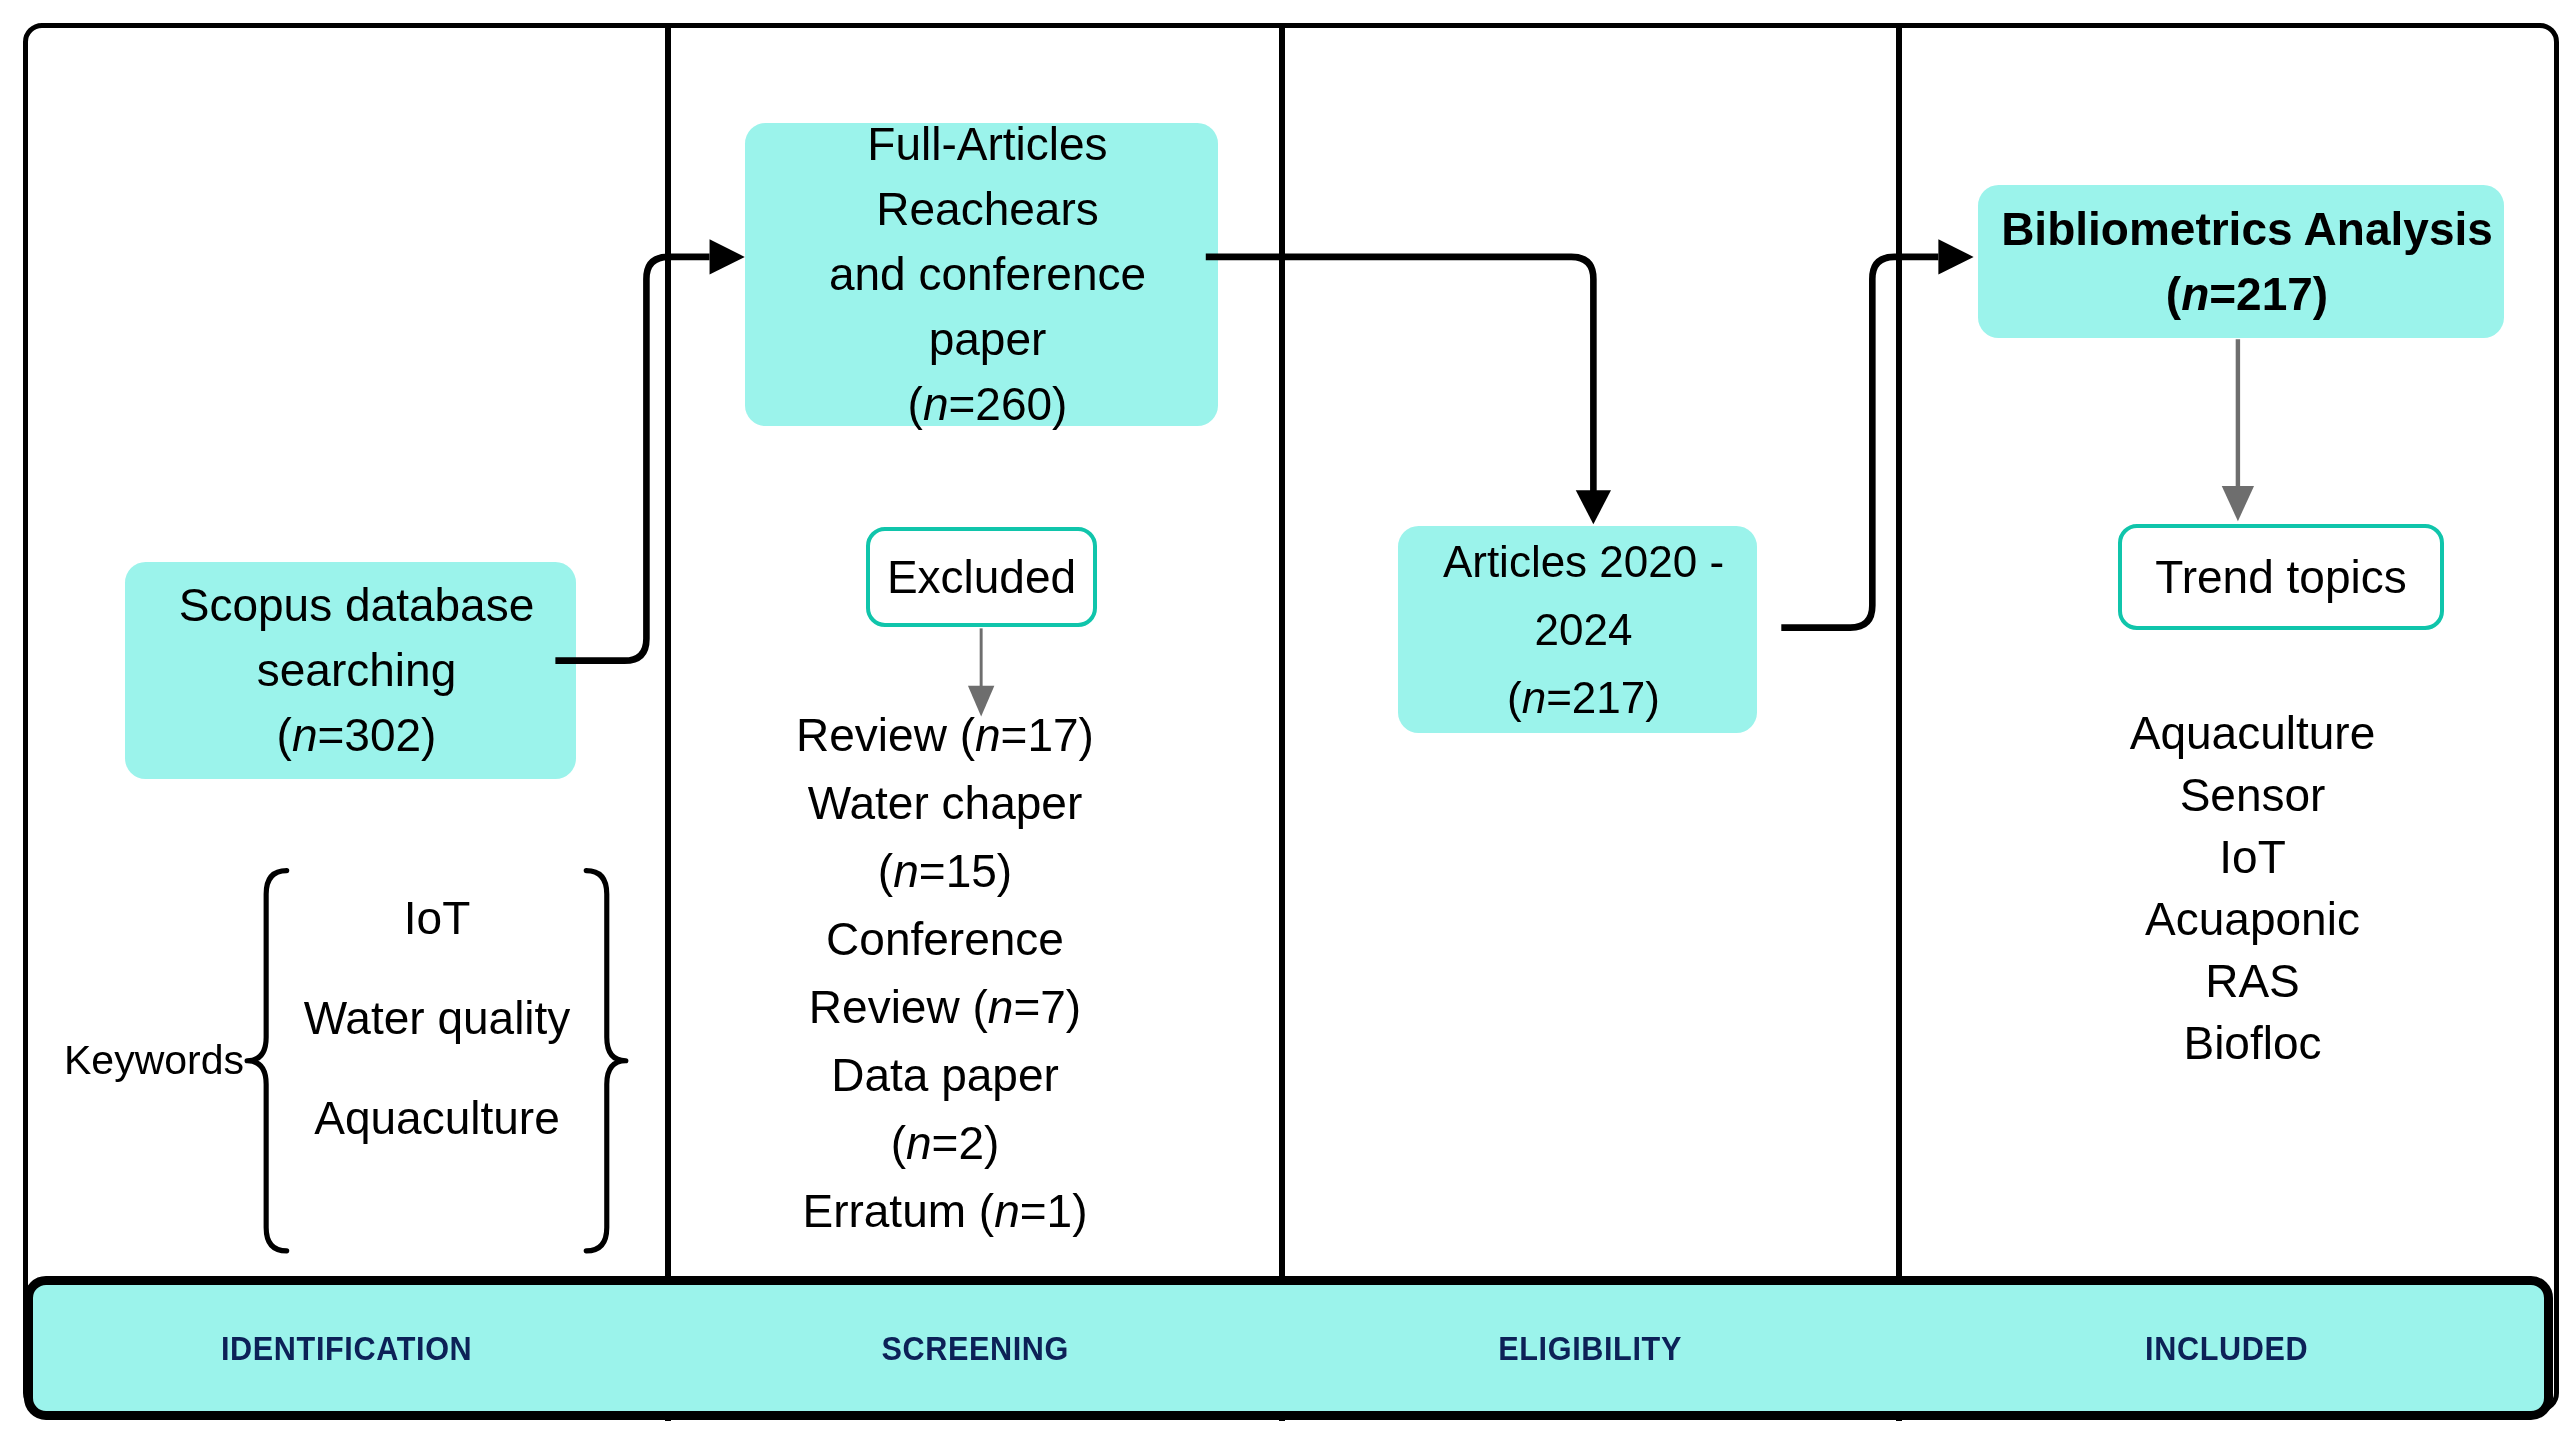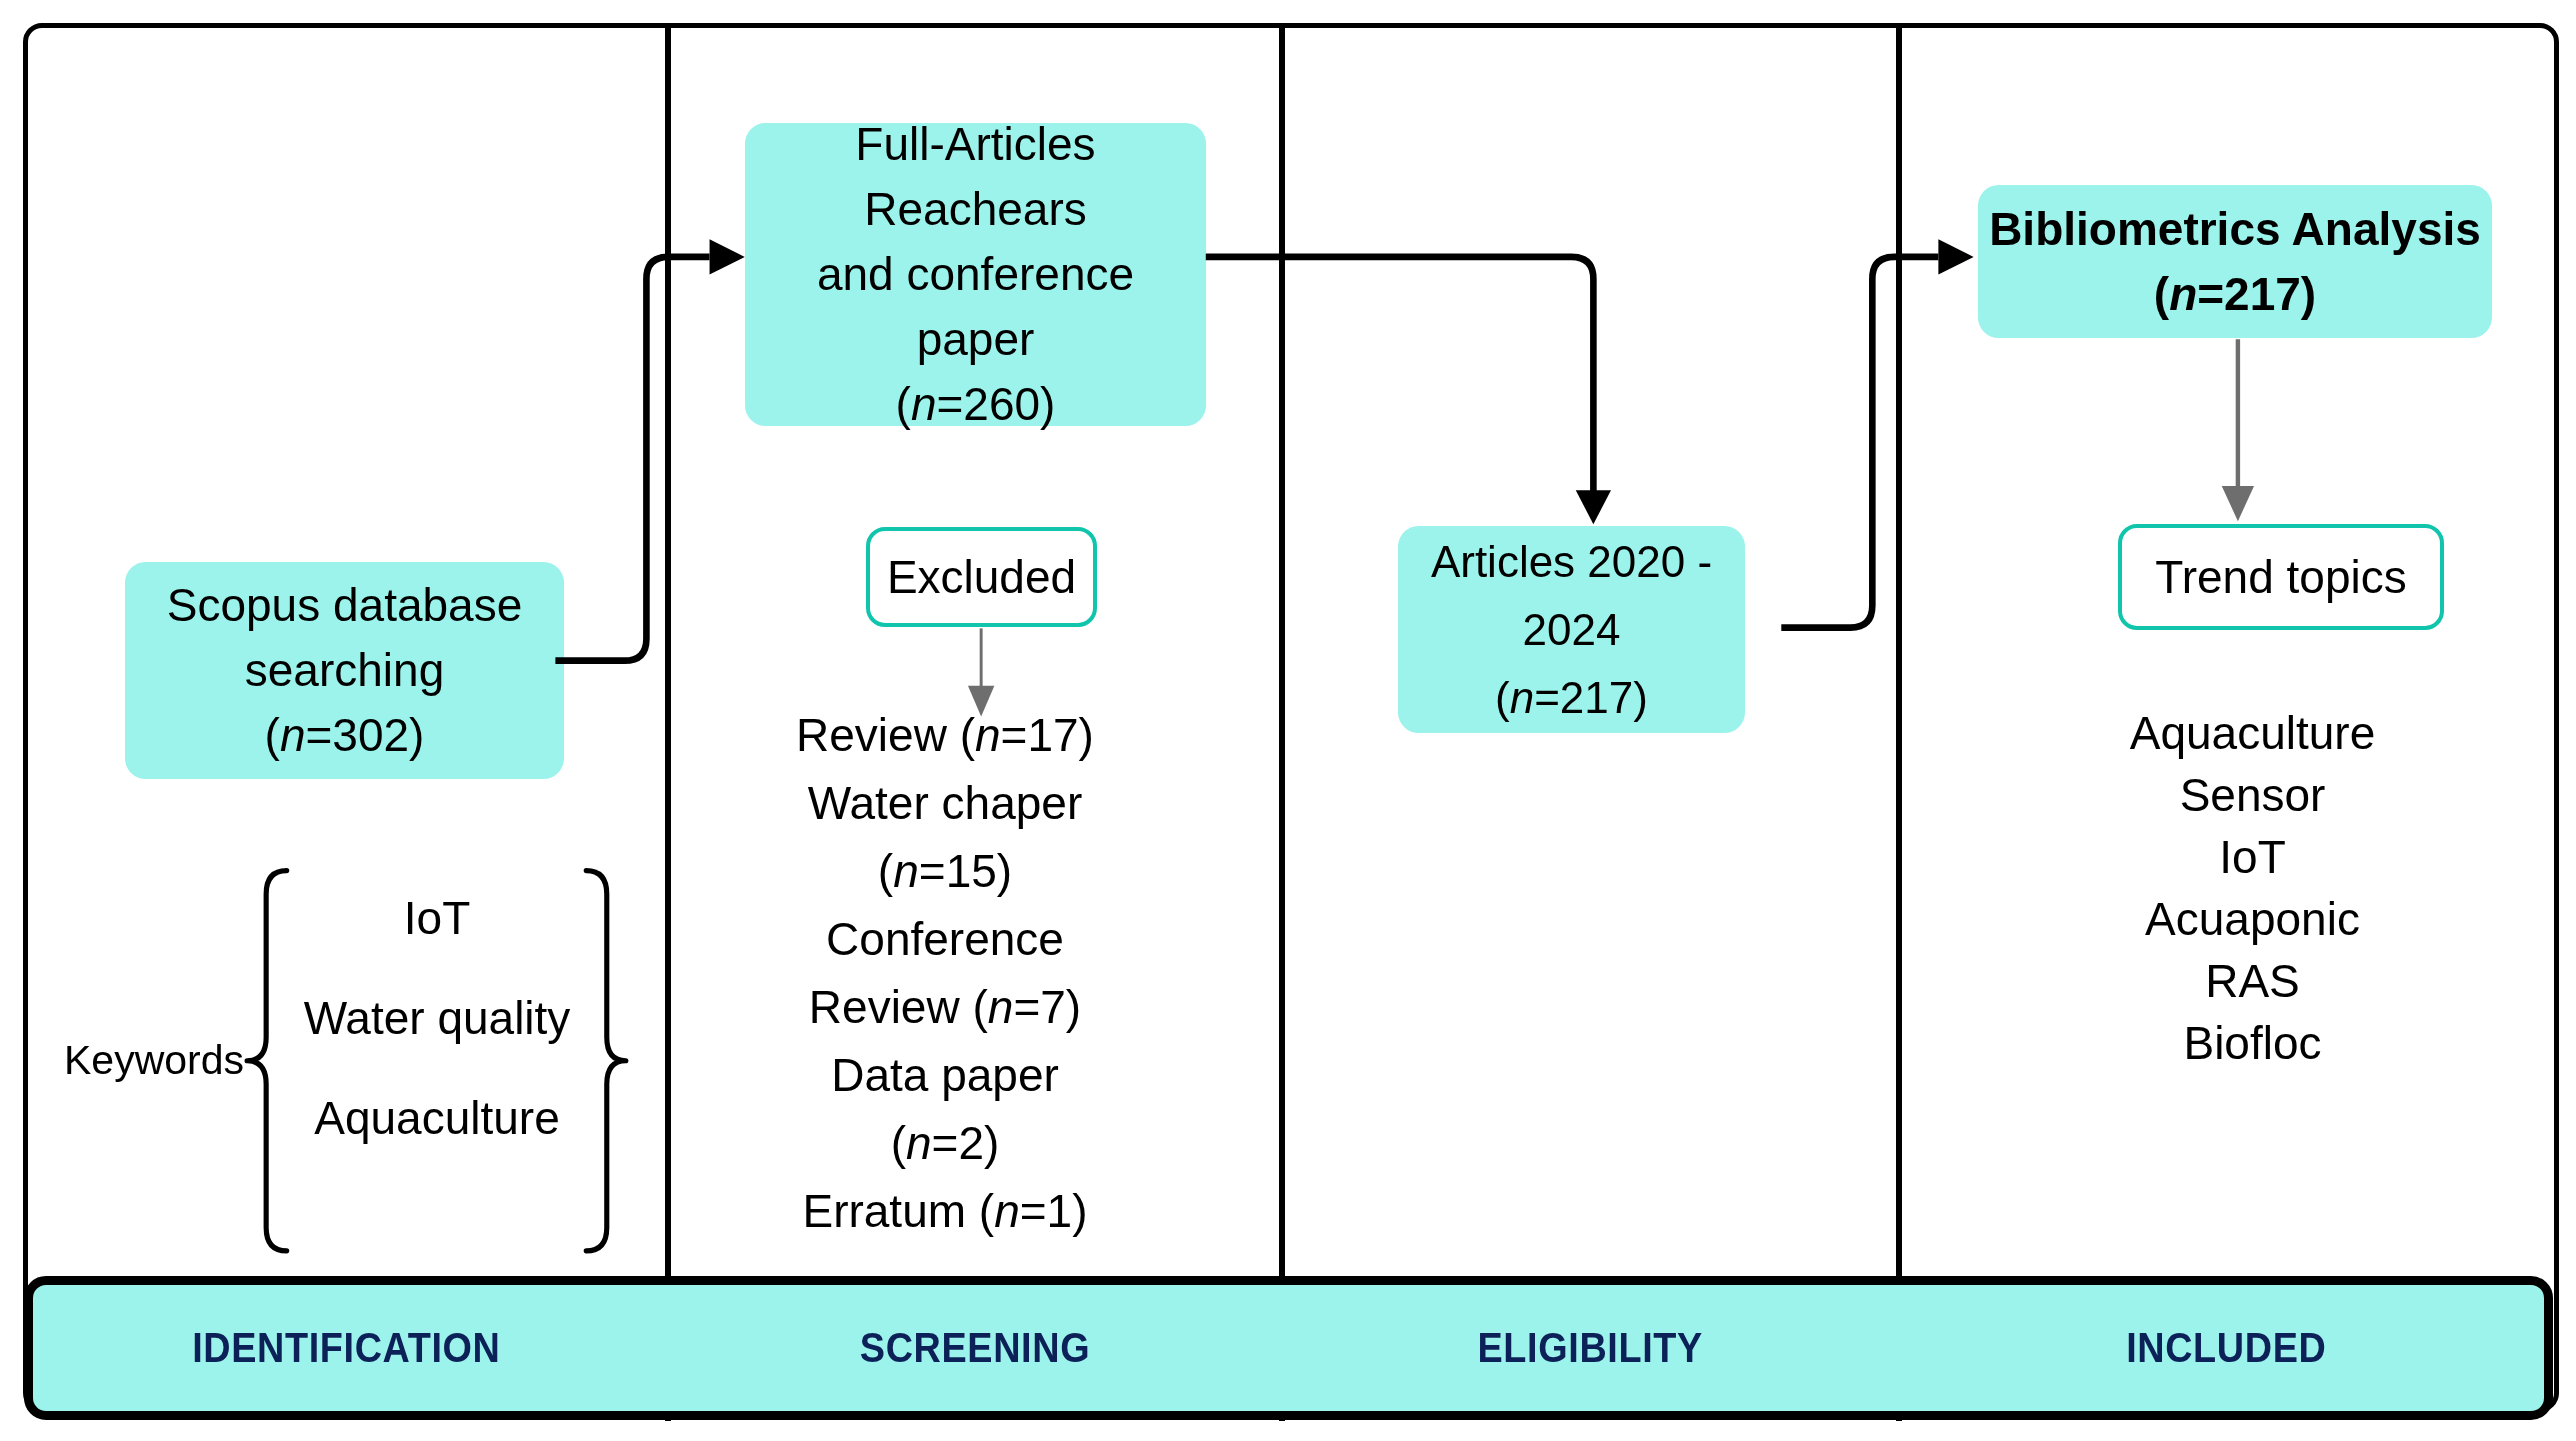--- a/index.html
+++ b/index.html
@@ -5,37 +5,37 @@
   html,body{margin:0;padding:0;background:#ffffff;}
   body{width:2576px;height:1441px;font-family:"Liberation Sans",sans-serif;}
   .stage{position:relative;width:2576px;height:1441px;background:#fff;overflow:hidden;}
 
   .outer-border{position:absolute;left:23px;top:23px;width:2526px;height:1379px;
     border:5.9px solid #000;border-radius:19px;z-index:1;}
   .divider{position:absolute;top:26px;width:5.9px;height:1395px;background:#000;z-index:2;}
 
   .box{position:absolute;display:flex;align-items:center;justify-content:center;
     text-align:center;border-radius:20.6px;z-index:4;color:#000;}
-  .box-fill{background:#9bf3eb;}
+  .box-fill{background:#9bf3eb;padding-left:12px;}
   .box-outline{background:#ffffff;border:4.4px solid #10c5ab;border-radius:19px;}
   .box .lines{font-size:46px;line-height:65px;}
   .box .lines div{white-space:nowrap;}
   .box-articles .lines{font-size:44px;line-height:68px;}
   .label-single{font-size:46px;}
 
   .txt-block{position:absolute;text-align:center;z-index:4;color:#000;}
   .excluded-list{font-size:46px;line-height:68px;}
   .trend-list{font-size:46px;line-height:62px;}
   .kw-items{font-size:46px;line-height:100px;}
   .kw-label{font-size:41px;}
 
   .banner{position:absolute;left:23.5px;top:1276px;width:2529px;height:144px;
     background:#9bf3eb;border:9.5px solid #000;border-radius:22px;z-index:3;box-sizing:border-box;}
   .banner-label{position:absolute;top:1276px;height:144px;display:flex;align-items:center;
-    justify-content:center;z-index:5;color:#0c2157;font-weight:bold;font-size:42px;letter-spacing:0.7px;}
+    justify-content:center;z-index:5;color:#0c2157;font-weight:bold;font-size:34px;letter-spacing:0.7px;}
   .banner-label .cond{display:inline-block;transform:scaleX(0.9);}
 
   svg.overlay{position:absolute;left:0;top:0;z-index:6;pointer-events:none;}
   .flow-line{fill:none;stroke:#000;stroke-width:9;}
   .gray-line-thin{fill:none;stroke:#6e6e6e;stroke-width:4;}
   .gray-line{fill:none;stroke:#6e6e6e;stroke-width:6;}
   .brace{fill:none;stroke:#000;stroke-width:7;stroke-linecap:round;stroke-linejoin:round;}
   .it{font-style:italic;}
 </style>
 </head>

